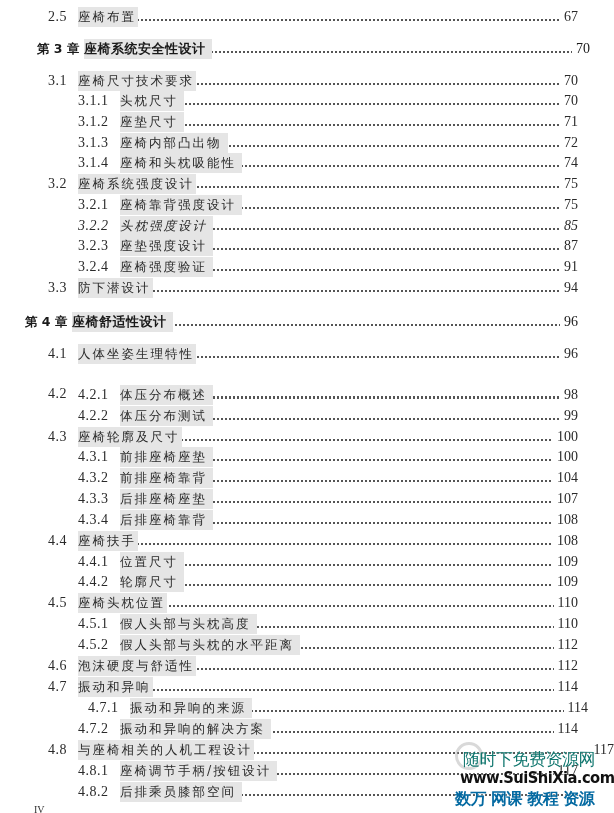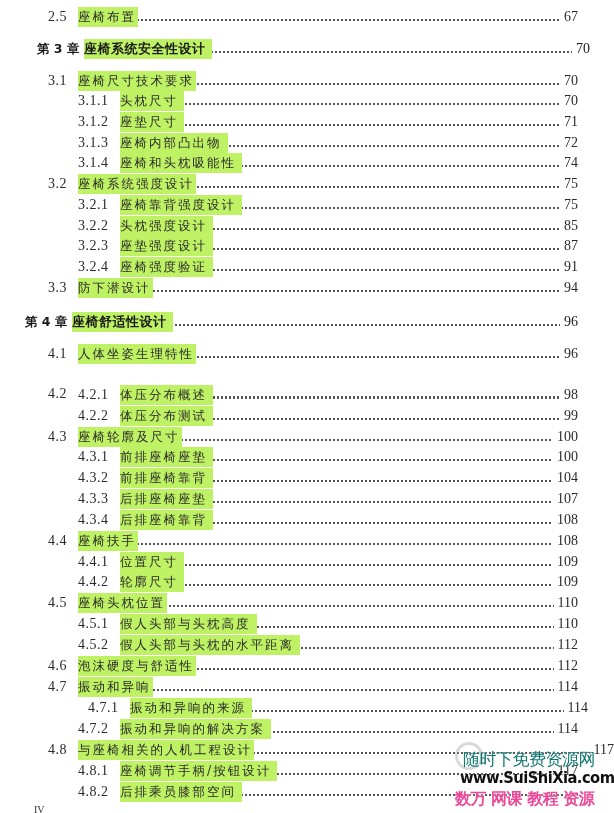--- a/index.html
+++ b/index.html
@@ -34,21 +34,21 @@
     }
     .row .num {
       position: absolute;
       white-space: nowrap;
       letter-spacing: 0.5px;
     }
     .row .title {
       position: absolute;
       white-space: nowrap;
       letter-spacing: 2px;
-      background: #bef264;
+      background: #e5e5e5;
       padding-right: 2px;
       z-index: 2;
     }
     .row .leader {
       position: absolute;
       right: 36px;
       height: 2px;
       top: 12px;
       background-image: radial-gradient(circle, #555 0.8px, transparent 1px);
       background-size: 4px 2px;
@@ -139,21 +139,21 @@
       transform-origin: left;
       text-shadow: 0 0 2px #fff;
     }
     .wm-line3 {
       position: absolute;
       left: 0px;
       top: 41px;
       font-family: "DejaVu Serif", serif;
       font-weight: bold;
       font-size: 16px;
-      color: #ec4899;
+      color: #0369a1;
       letter-spacing: -0.5px;
       white-space: nowrap;
       text-shadow: 0 0 2px #fff;
     }
   </style>
 </head>
 <body>
 
 <div class="toc" id="toc">
     <div class="row lvl-section" style="top: 7px;">
@@ -203,21 +203,21 @@
       <span class="leader"></span>
       <span class="title">座椅系统强度设计</span>
       <span class="page">75</span>
     </div>
     <div class="row lvl-sub" style="top: 195px;">
       <span class="num">3.2.1</span>
       <span class="leader"></span>
       <span class="title">座椅靠背强度设计</span>
       <span class="page">75</span>
     </div>
-    <div class="row lvl-sub" style="top: 216px;">
+    <div class="row lvl-sub" style="top: 216px; font-style: italic;">
       <span class="num">3.2.2</span>
       <span class="leader"></span>
       <span class="title">头枕强度设计</span>
       <span class="page">85</span>
     </div>
     <div class="row lvl-sub" style="top: 236px;">
       <span class="num">3.2.3</span>
       <span class="leader"></span>
       <span class="title">座垫强度设计</span>
       <span class="page">87</span>

